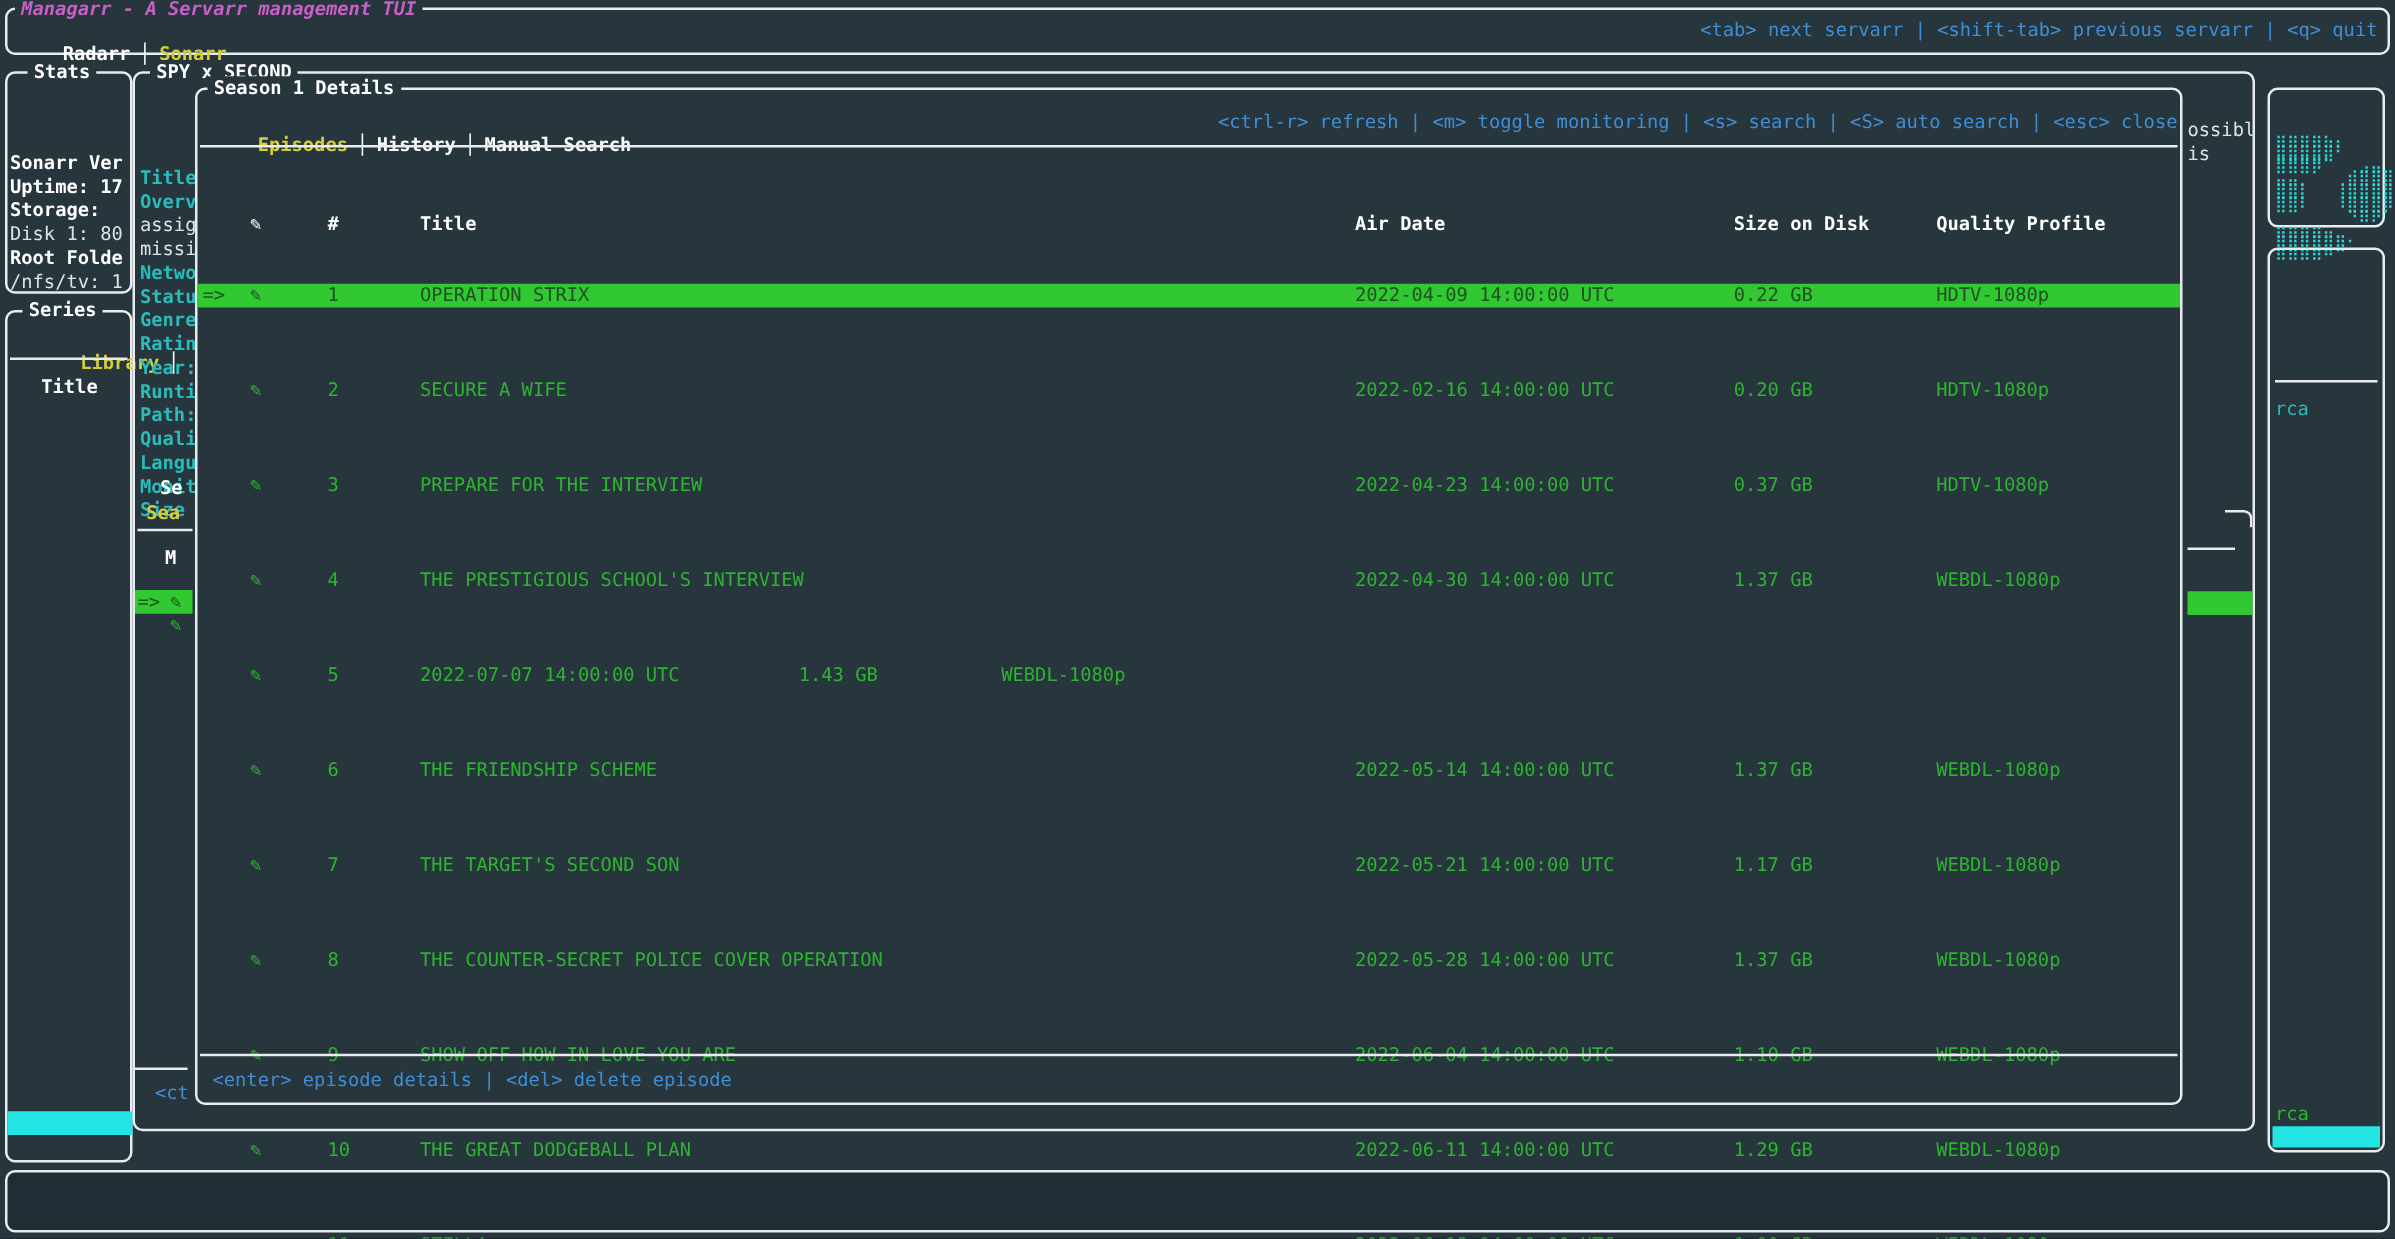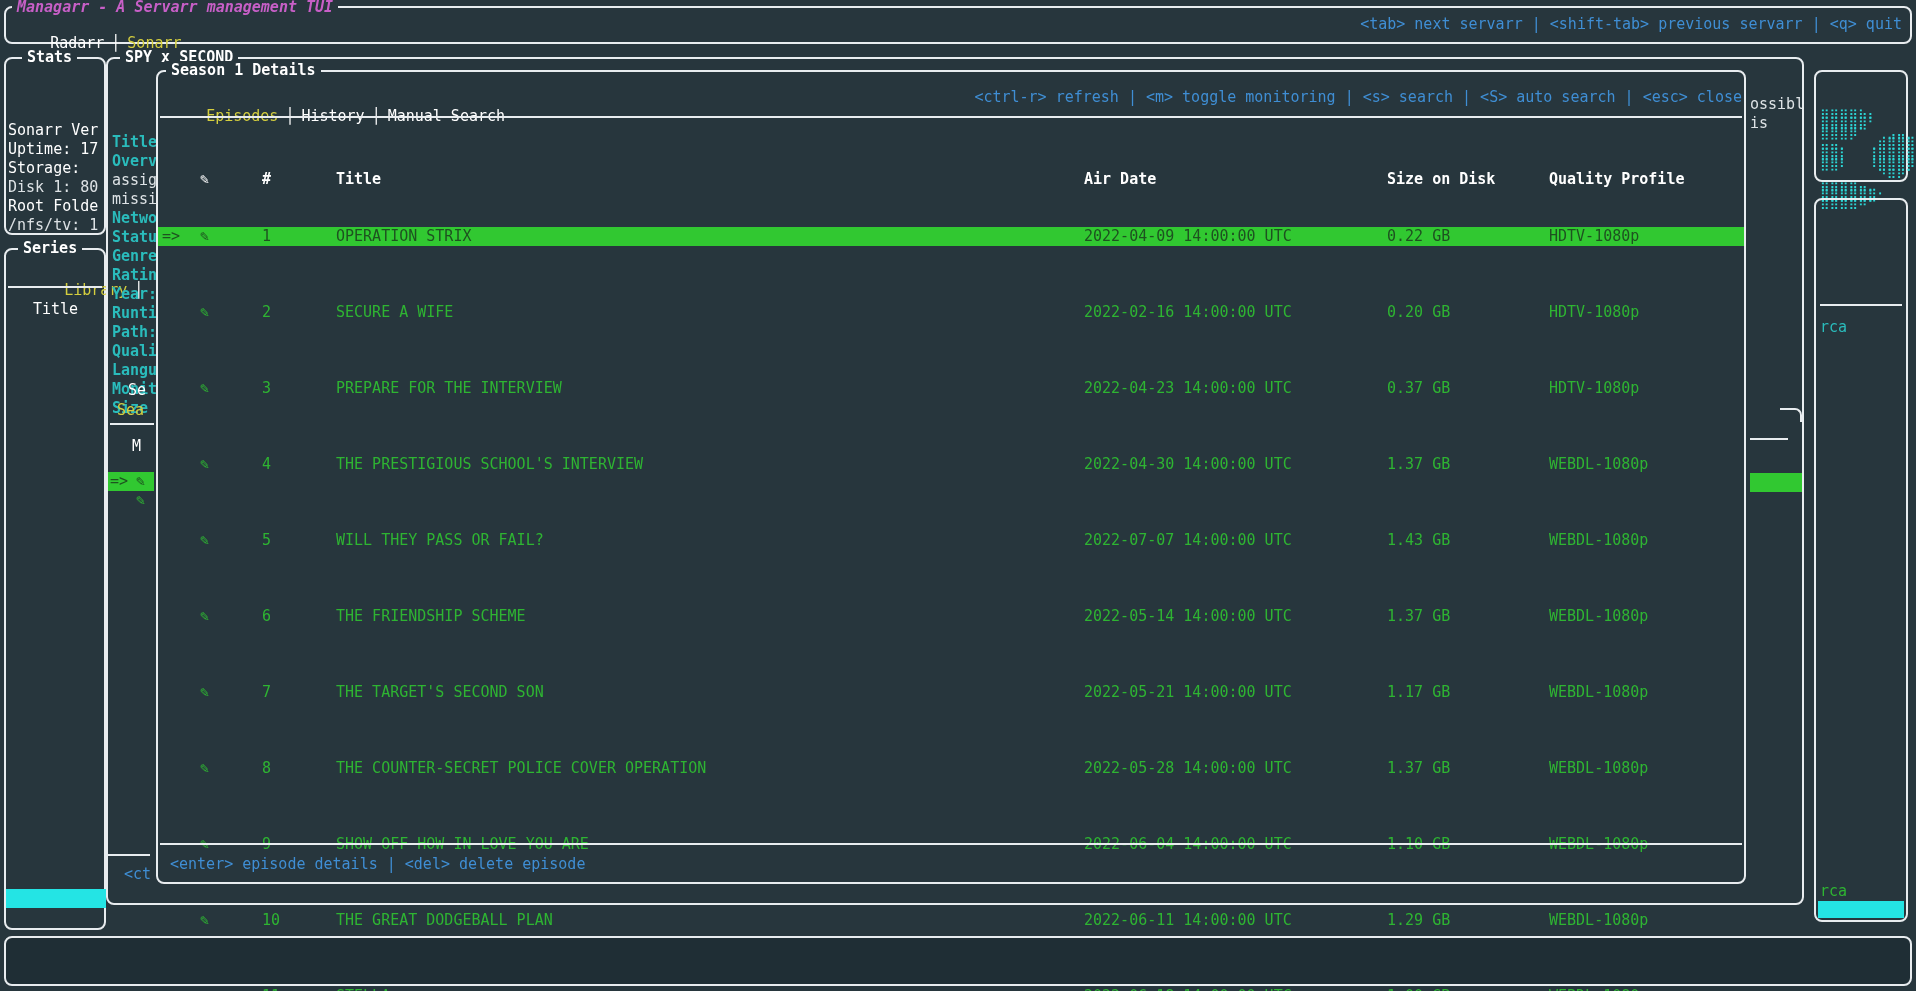--- a/index.html
+++ b/index.html
@@ -12,21 +12,21 @@
   }
   *{box-sizing:border-box;margin:0;padding:0}
   html,body{background:#131d22}
   .screen{position:relative;width:1916px;height:991px;background:var(--bg);
     font-family:"DejaVu Sans Mono",monospace;font-size:15px;line-height:19px;
     color:var(--dim);overflow:hidden}
   .panel{position:absolute;border:2px solid var(--border);border-radius:8px;background:transparent}
   .panel.solid{background:var(--bg)}
   .ptitle{position:absolute;z-index:5;background:var(--bg);padding:0 5px;font-weight:bold;color:var(--white);white-space:pre}
   .hline{position:absolute;height:2px;background:var(--border)}
-  .b{font-weight:normal}
+  .b{font-weight:bold}
   .yellow{color:var(--yellow)} .blue{color:var(--blue)} .cyan{color:var(--cyan)}
   .green{color:var(--green)} .white{color:var(--white)} .magenta{color:var(--magenta)}
   .abs{position:absolute;white-space:pre}
   .frag{z-index:1}
   .clip{overflow:hidden}
 
   
   .tabsep{color:var(--white);padding:0 7px}
 
   
@@ -303,21 +303,20 @@
         <span class="c c-title">THE PRESTIGIOUS SCHOOL'S INTERVIEW</span>
         <span class="c c-air">2022-04-30 14:00:00 UTC</span>
         <span class="c c-size">1.37 GB</span>
         <span class="c c-quality">WEBDL-1080p</span>
       </div>
     
       <div class="ep-row">
         <span class="c c-marker"></span>
         <span class="c c-pencil">✎</span>
         <span class="c c-num">5</span>
-        <span class="c c-title">WILL THEY PASS OR FAIL?</span>
         <span class="c c-air">2022-07-07 14:00:00 UTC</span>
         <span class="c c-size">1.43 GB</span>
         <span class="c c-quality">WEBDL-1080p</span>
       </div>
     
       <div class="ep-row">
         <span class="c c-marker"></span>
         <span class="c c-pencil">✎</span>
         <span class="c c-num">6</span>
         <span class="c c-title">THE FRIENDSHIP SCHEME</span>

